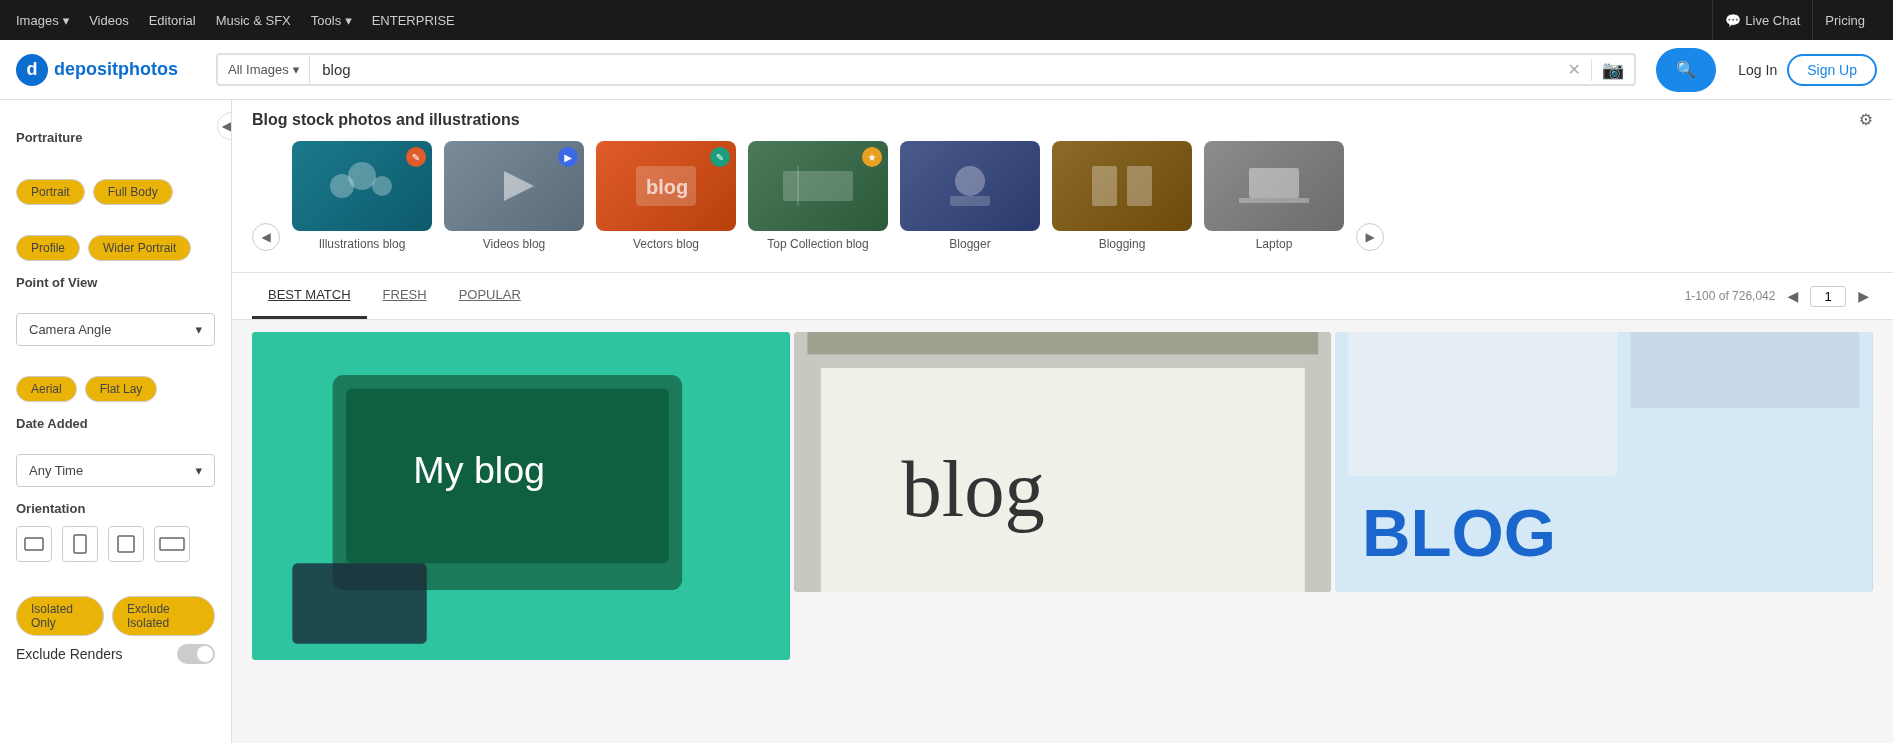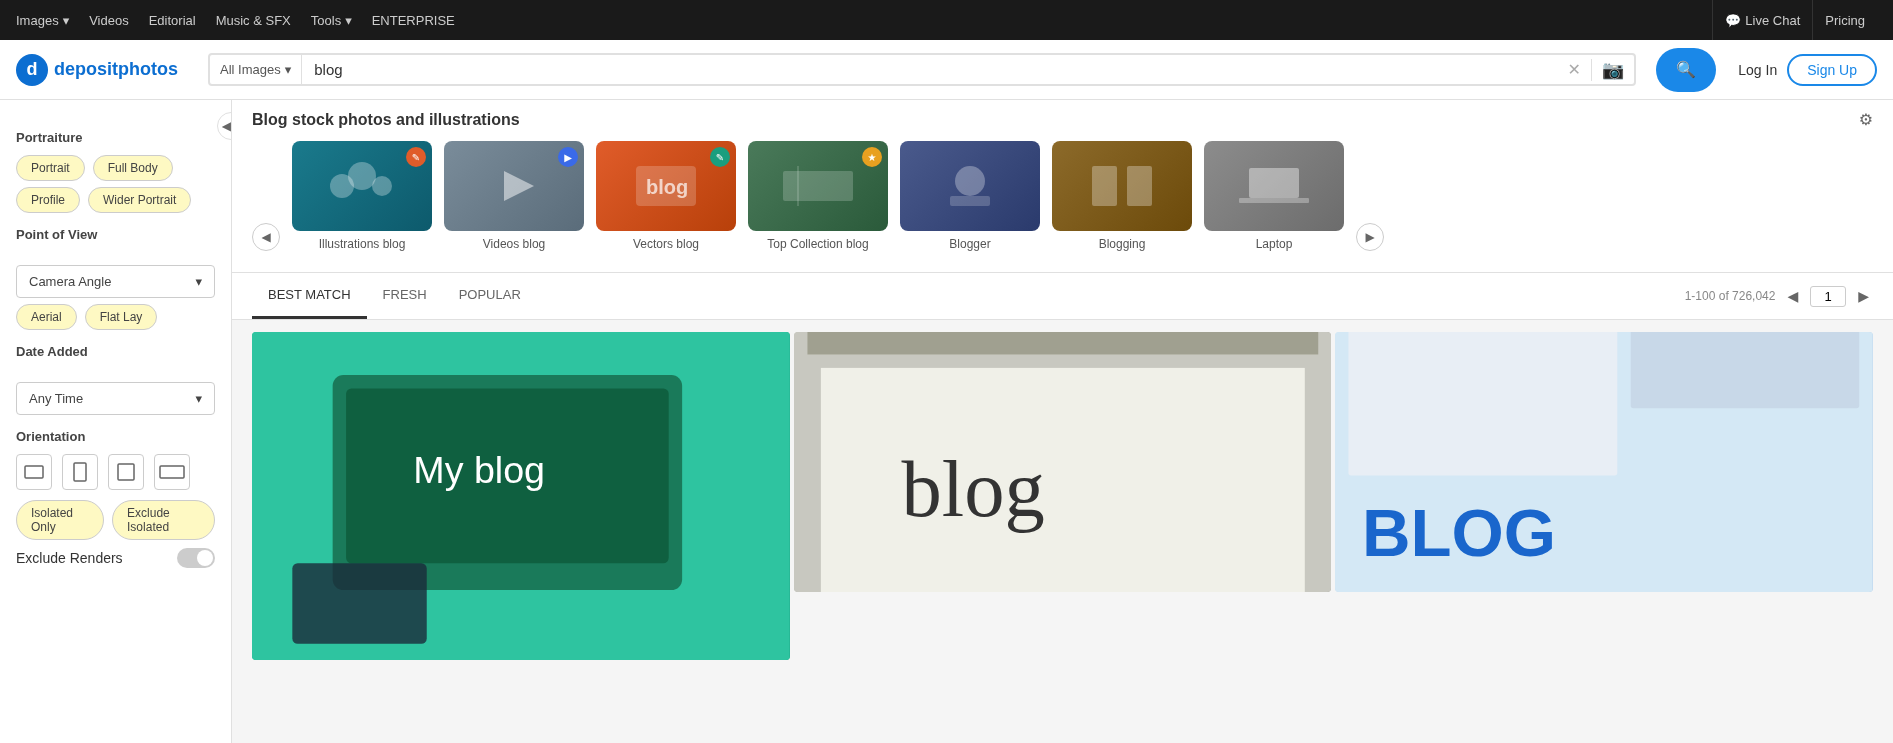--- a/index.html
+++ b/index.html
@@ -68,20 +68,21 @@
       font-weight: bold;
     }
     .search-container {
       flex: 1;
       display: flex;
       align-items: center;
       border: 2px solid #e0e0e0;
       border-radius: 4px;
       height: 33px;
       overflow: hidden;
+      margin-left: 8px;
     }
     .search-type-select {
       display: flex;
       align-items: center;
       padding: 0 10px;
       border-right: 1px solid #e0e0e0;
       cursor: pointer;
       font-size: 13px;
       color: #555;
       gap: 4px;
@@ -195,21 +196,22 @@
       flex-wrap: wrap;
       margin-bottom: 6px;
     }
     .filter-pill {
       border: 1px solid #ccc;
       border-radius: 20px;
       padding: 5px 14px;
       font-size: 12px;
       color: #444;
       cursor: pointer;
-      background: #fef9c3;
+      background: #eab308;
+      margin-top: 24px;
     }
     .dropdown-filter {
       width: 100%;
       border: 1px solid #ccc;
       border-radius: 4px;
       padding: 8px 12px;
       font-size: 13px;
       color: #444;
       cursor: pointer;
       background: #fff;
@@ -368,20 +370,21 @@
       border-bottom: 1px solid #e0e0e0;
       gap: 0;
     }
     .tab-item {
       padding: 14px 16px;
       font-size: 13px;
       color: #666;
       cursor: pointer;
       border-bottom: 3px solid transparent;
       font-weight: 500;
+      text-decoration: underline;
     }
     .tab-item.active {
       color: #333;
       border-bottom: 3px solid #333;
     }
     .tab-spacer { flex: 1; }
     .pagination-info {
       font-size: 12px;
       color: #888;
       display: flex;

